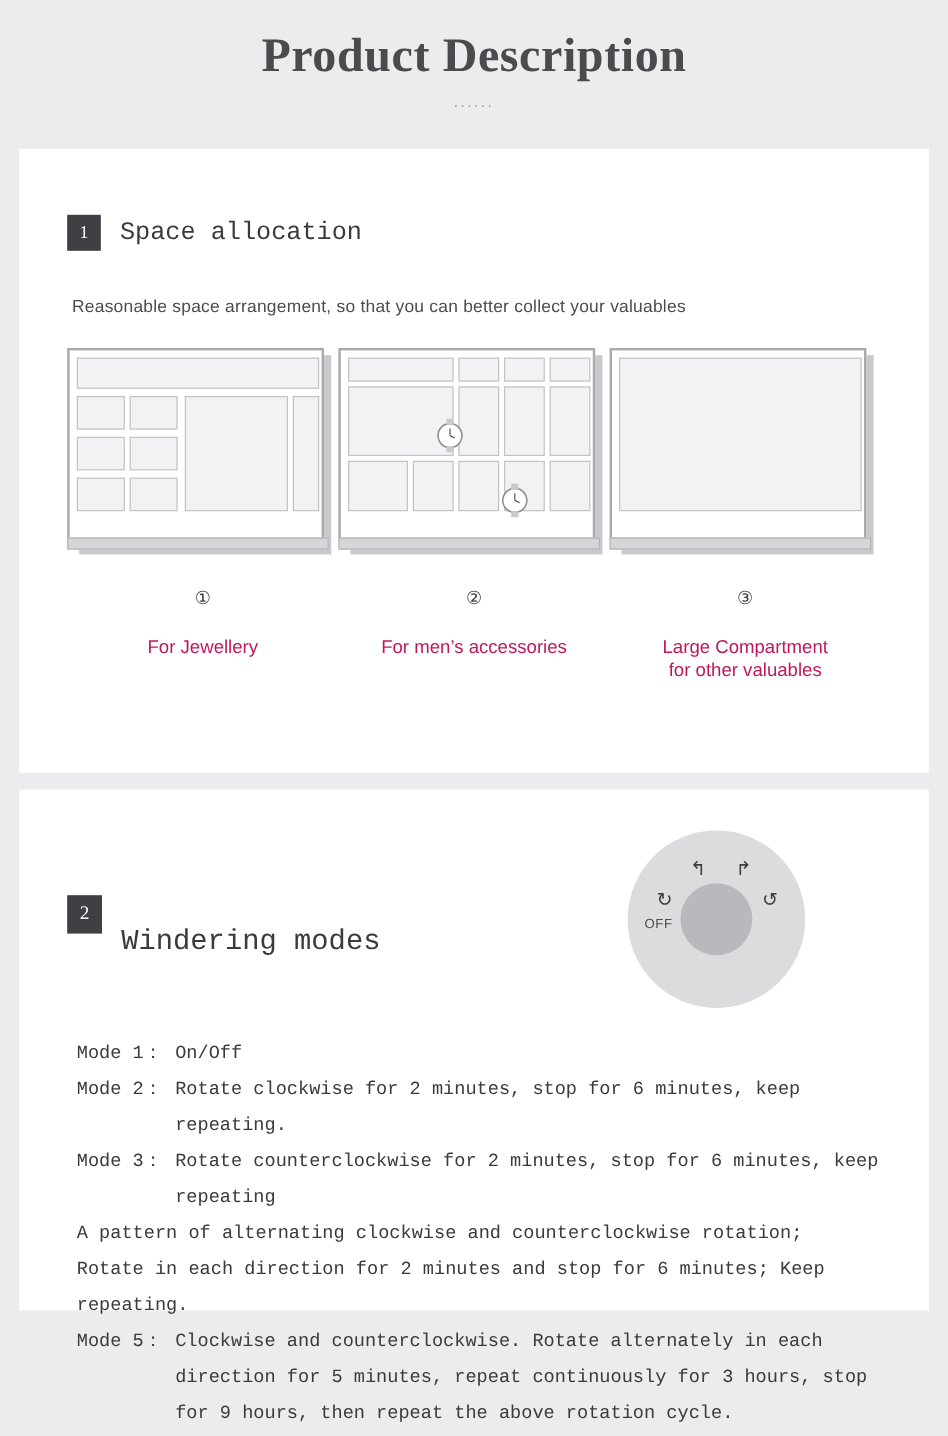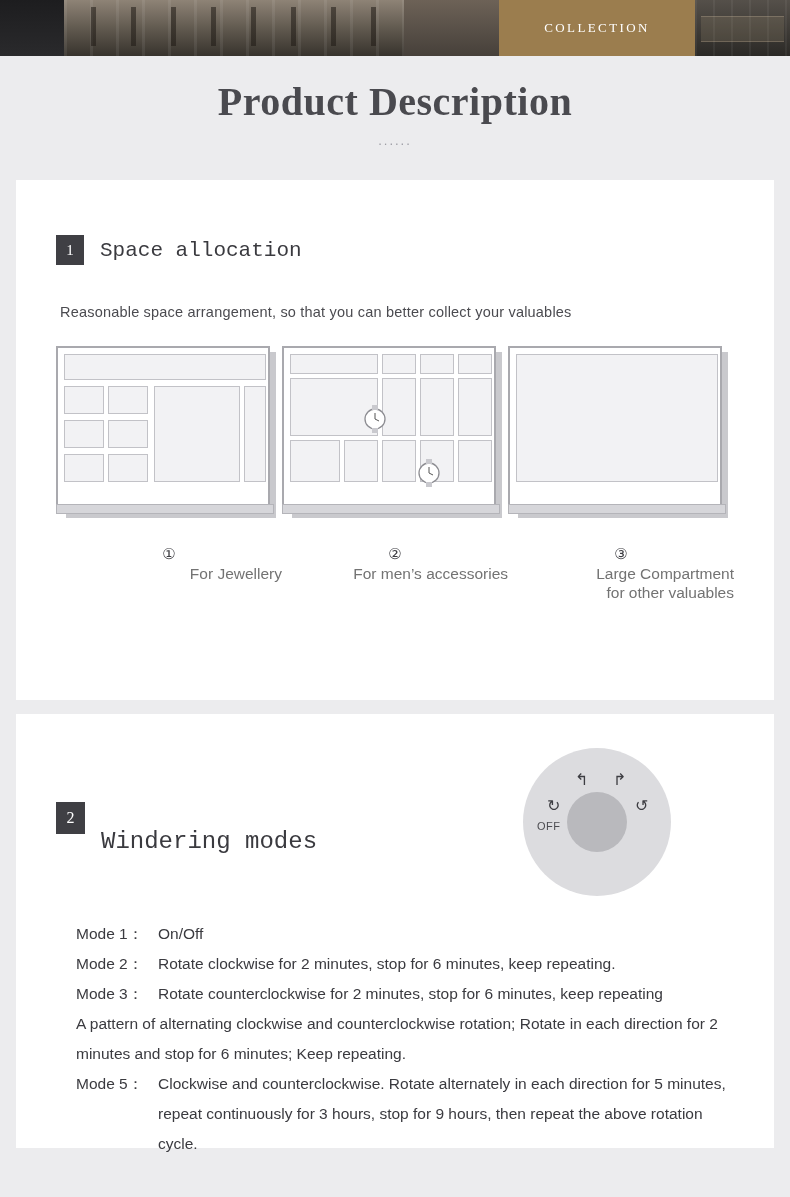--- a/index.html
+++ b/index.html
@@ -178,25 +178,24 @@
     background: #f2f2f4;
     border: 1px solid #c2c2c7;
   }
 
   .tray-cap-num {
     margin-top: 24px;
     font-size: 15px;
     color: #3c3c41;
   }
   .tray-cap {
-    margin-top: 1px;
+    margin-top: 23px;
     font-size: 15.5px;
-    color: #737373;
+    color: #be185d;
     line-height: 19px;
-    text-align: right;
   }
 
   
   .dial {
     position: absolute;
     right: 103px;
     top: 34px;
     width: 148px;
     height: 148px;
     border-radius: 50%;
@@ -223,45 +222,37 @@
     color: #3d3d42;
   }
   .da1 { left: 24px; top: 48px; }
   .da2 { left: 52px; top: 22px; }
   .da3 { left: 90px; top: 22px; }
   .da4 { left: 112px; top: 48px; }
 
   
   .modes {
     margin-top: 64px;
-    padding: 0 41px 0 60px;
+    padding: 0 41px 0 48px;
+    font-family: Liberation Mono, monospace;
   }
   .mode-row {
     display: flex;
     font-size: 15.5px;
     color: #3a3a3f;
     line-height: 30px;
   }
   .mode-label { width: 82px; flex: none; }
   .mode-text { flex: 1; }
 </style>
 </head>
 <body>
 
 <div class="page">
 
-  <div class="hero">
-    <div class="hero-slice hero-s1"></div>
-    <div class="hero-slice hero-s2"></div>
-    <div class="hero-slice hero-s3"></div>
-    <div class="hero-slice hero-s4">
-      <span class="collection">COLLECTION</span>
-    </div>
-    <div class="hero-slice hero-s5"></div>
-  </div>
 
   <div class="title-block">
     <h1>Product Description</h1>
     <div class="title-dots">......</div>
   </div>
 
   <div class="card card-1">
     <div class="sec-head">
       <div class="sec-num">1</div>
       <div class="sec-title">Space allocation</div>

